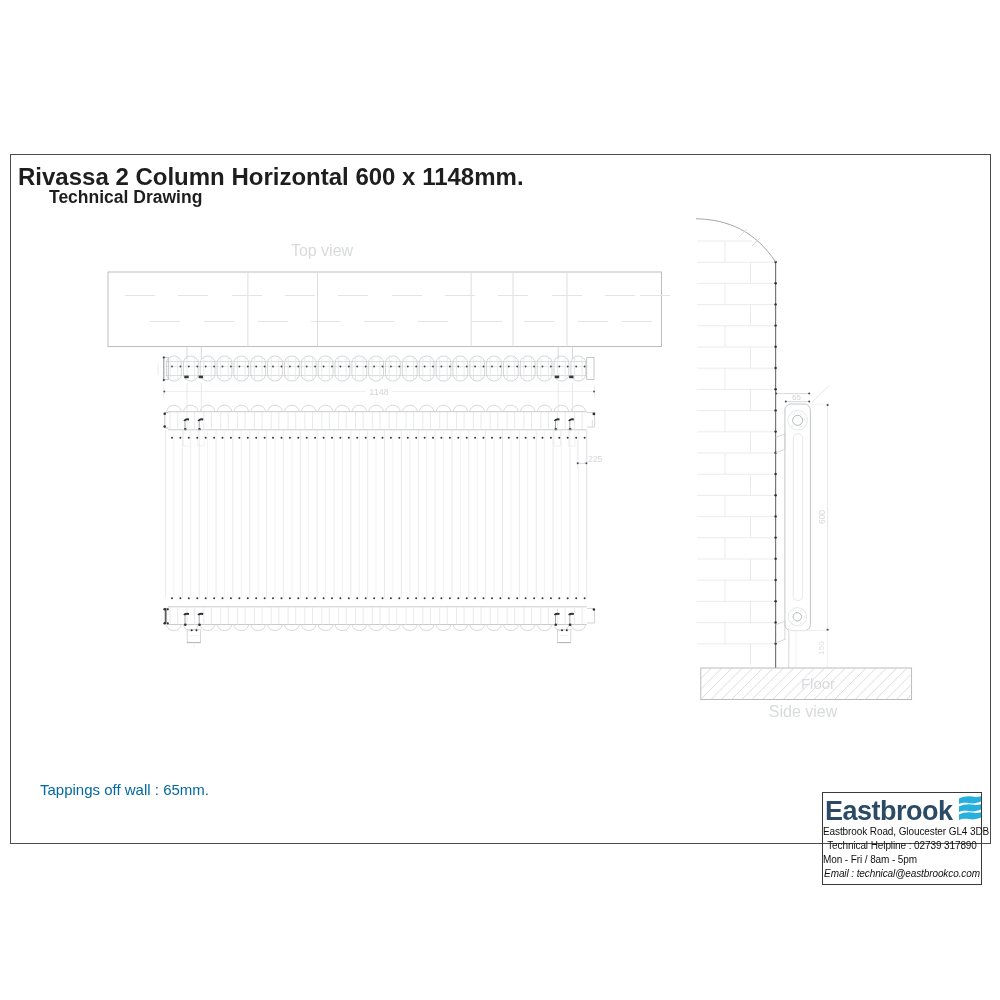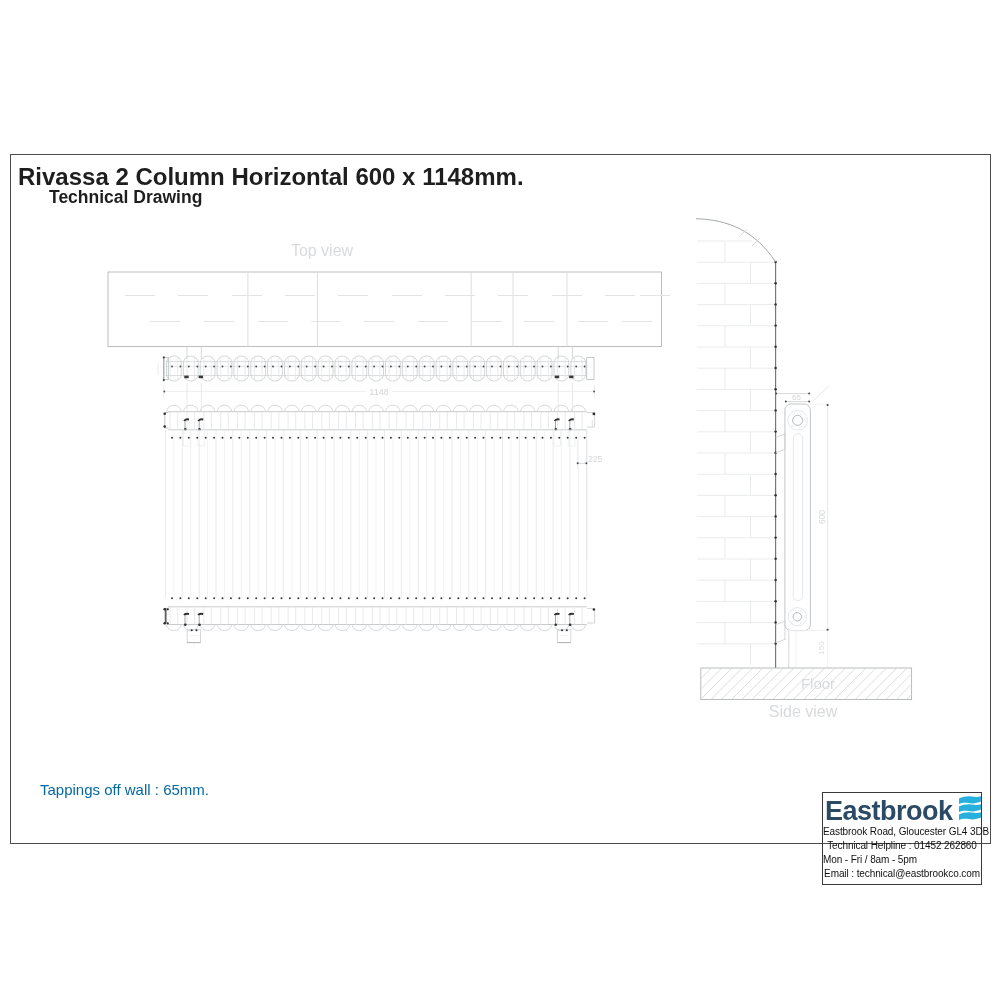--- a/index.html
+++ b/index.html
@@ -782,18 +782,18 @@
   <div class="abs" style="left:2px; top:3px; font-size:27px; font-weight:bold; color:#2b4a66; letter-spacing:-0.5px;">Eastbrook</div>
 
   <svg class="abs" style="left:136px; top:3px;" width="22" height="24" viewBox="0 0 22 24">
     <path d="M0 2.6 C4 0.4 9 -0.3 13 0.5 C16.5 1.2 19.5 1.0 22 0.2 L22 5.6 C18 7.4 13.5 7.8 9.5 7.0 C6 6.3 2.5 6.7 0 8.0 Z" fill="#27b0dd"></path>
     <path d="M0 10.6 C4 8.4 9 7.7 13 8.5 C16.5 9.2 19.5 9.0 22 8.2 L22 13.6 C18 15.4 13.5 15.8 9.5 15.0 C6 14.3 2.5 14.7 0 16.0 Z" fill="#27b0dd"></path>
     <path d="M0 18.6 C4 16.4 9 15.7 13 16.5 C16.5 17.2 19.5 17.0 22 16.2 L22 21.6 C18 23.4 13.5 23.8 9.5 23.0 C6 22.3 2.5 22.7 0 24.0 Z" fill="#27b0dd"></path>
   </svg>
 
   <div class="abs" style="left:0; top:33px; width:158px; text-align:left; font-size:10px; color:#111; letter-spacing:-0.1px; white-space:nowrap;">Eastbrook Road, Gloucester GL4 3DB</div>
 
-  <div class="abs" style="left:0; top:47px; width:158px; text-align:center; font-size:10px; color:#111; letter-spacing:-0.1px; white-space:nowrap;">Technical Helpline : 01452 262860</div>
+  <div class="abs" style="left:0; top:47px; width:158px; text-align:center; font-size:10px; color:#111; letter-spacing:-0.1px; white-space:nowrap;">Technical Helpline : 02739 317890</div>
 
   <div class="abs" style="left:0; top:61px; width:158px; font-size:10px; color:#111; letter-spacing:-0.1px; white-space:nowrap;">Mon - Fri / 8am - 5pm</div>
 
-  <div class="abs" style="left:0; top:75px; width:158px; text-align:center; font-size:10px; color:#111; letter-spacing:-0.1px; white-space:nowrap;">Email : technical@eastbrookco.com</div>
+  <div class="abs" style="left:0; top:75px; width:158px; text-align:center; font-size:10px; color:#111; letter-spacing:-0.1px; white-space:nowrap;font-style:italic;">Email : technical@eastbrookco.com</div>
 </div>
 
 </body></html>

